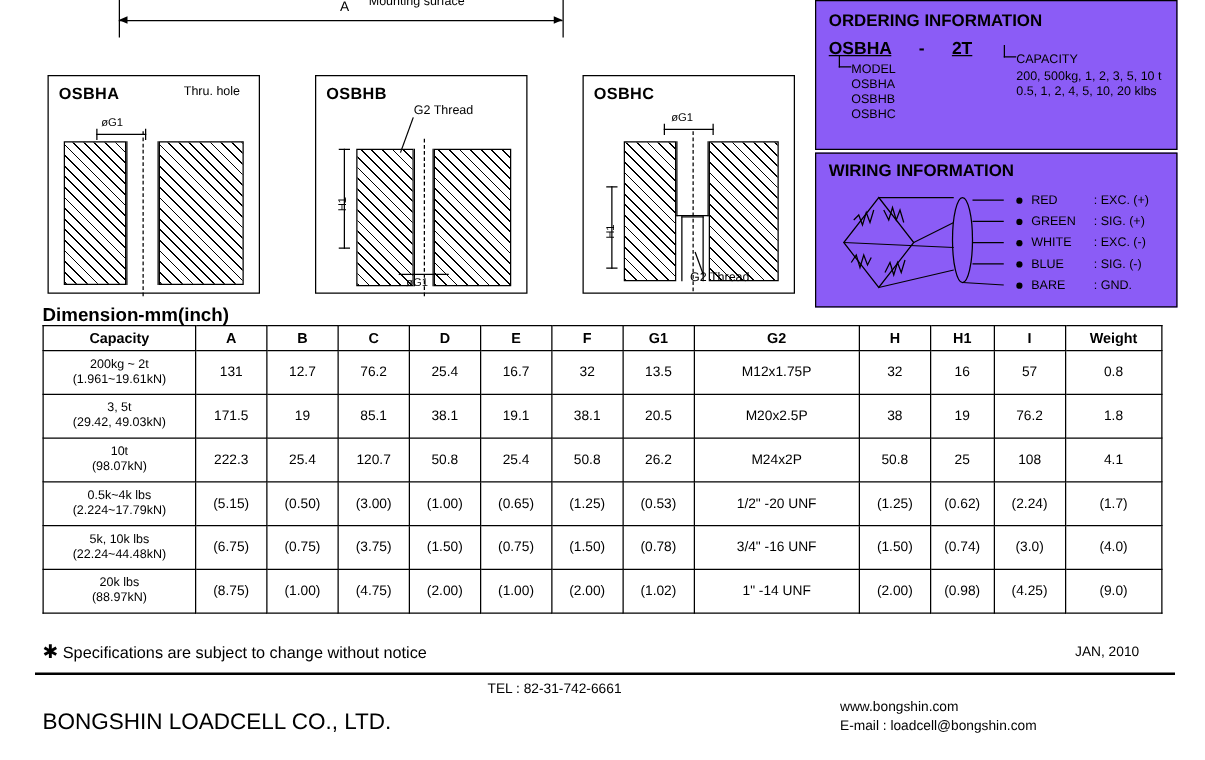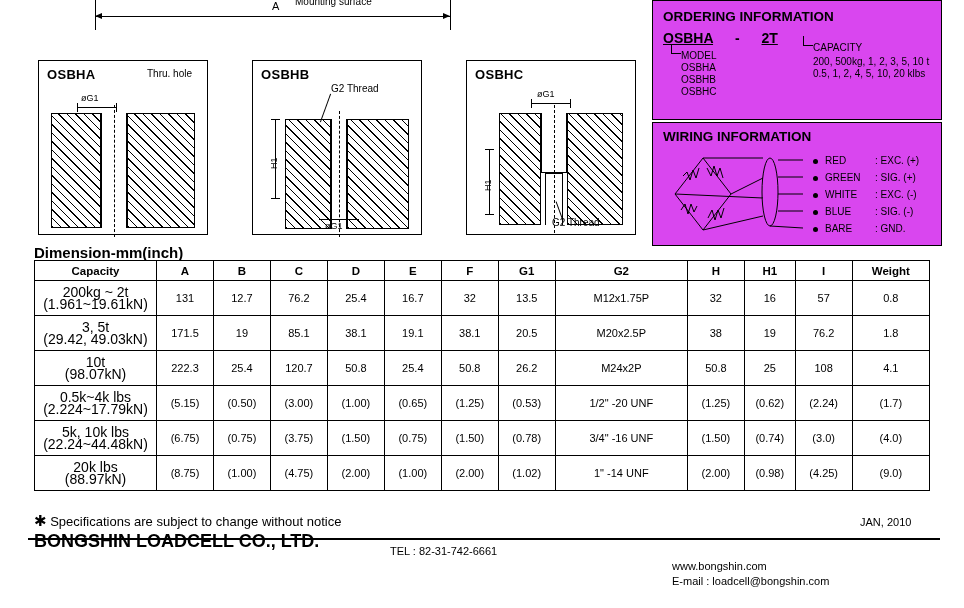--- a/index.html
+++ b/index.html
@@ -61,21 +61,21 @@
   }
   .white-block { position:absolute; background:#fff; border:1px solid #000; }
   .plain-line { position:absolute; background:#000; }
   .dash-v {
     position:absolute; width:0; border-left:1px dashed #000;
   }
   .dim-lbl { position:absolute; font-size:9px; }
   .dim-lbl.vert { transform: rotate(-90deg); transform-origin: left top; }
 
   
-  .panel { position:absolute; border:1px solid #000; background:#d946ef; }
+  .panel { position:absolute; border:1px solid #000; background:#8b5cf6; }
   .ordering { left:652px; top:0px; width:290px; height:120px; padding:8px 10px; }
   .ord-title { font-size:13.5px; font-weight:bold; }
   .ord-code { margin-top:6px; font-size:14px; font-weight:bold; }
   .ord-code .u { text-decoration: underline; }
   .ord-body { position:relative; margin-top:4px; font-size:10px; line-height:12px; }
   .ord-left { position:absolute; left:18px; top:0px; }
   .ord-right { position:absolute; left:150px; top:0px; }
   .lbracket { position:absolute; border-left:1px solid #000; border-bottom:1px solid #000; }
 
   .wiring { left:652px; top:122px; width:290px; height:124px; padding:6px 10px; }
@@ -98,33 +98,33 @@
     width: 896px;
     font-size: 11px;
   }
   table.spec th, table.spec td {
     border:1px solid #000;
     text-align:center;
     padding:3px 2px;
   }
   table.spec th { font-weight:bold; font-size:11.5px; height:20px; }
   table.spec td { height:35px; }
-  table.spec td.cap { font-size:14px; line-height:12px; }
+  table.spec td.cap { font-size:10px; line-height:12px; }
 
   
   .note {
     position:absolute; left:34px; top:512px; font-size:13px;
   }
   .note .star { font-size:15px; }
   .date { position:absolute; left:860px; top:516px; font-size:11px; }
   .hr {
     position:absolute; left:28px; top:538px; width:912px; height:2px; background:#000;
   }
   .company {
-    position:absolute; left:34px; top:531px; font-size:18px; font-weight:bold;
+    position:absolute; left:34px; top:567px; font-size:18px; font-weight:normal;
   }
   .addr {
     position:absolute; left:390px; top:544px; font-size:11px; line-height:15px;
   }
   .addr2 {
     position:absolute; left:672px; top:559px; font-size:11px; line-height:15px;
   }
 </style>
 </head>
 <body>

